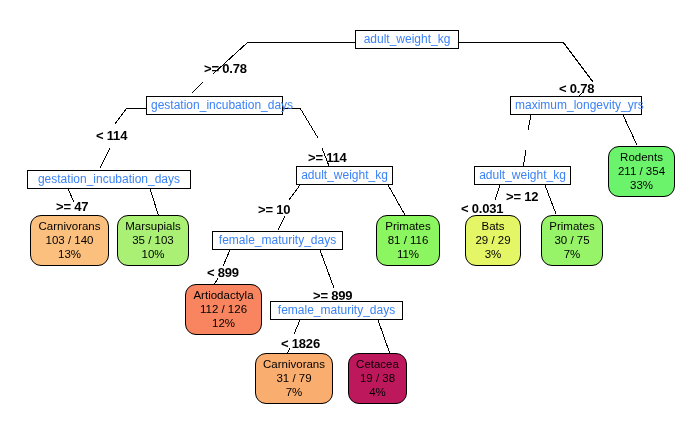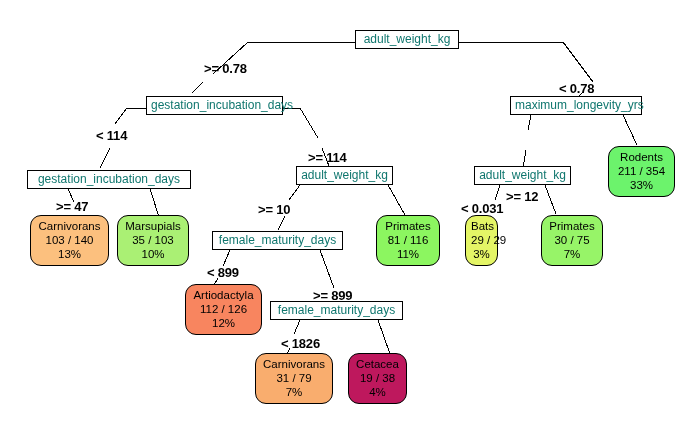--- a/index.html
+++ b/index.html
@@ -22,21 +22,21 @@
     left: 0;
     top: 0;
     width: 700px;
     height: 432px;
   }
   .split-node {
     position: absolute;
     box-sizing: border-box;
     border: 1px solid #000000;
     background: #ffffff;
-    color: #0f766e;
+    color: #3b82f6;
     font-size: 12px;
     line-height: 17px;
     height: 19px;
     text-align: center;
     white-space: nowrap;
     padding: 0 4px;
     z-index: 3;
   }
   .leaf-node {
     position: absolute;
@@ -159,21 +159,21 @@
     <span class="lf-line">19 / 38</span>
     <span class="lf-line">4%</span>
   </div>
 
   <div class="leaf-node" style="left:376px; top:215px; width:64px; background:#8cf660;">
     <span class="lf-line">Primates</span>
     <span class="lf-line">81 / 116</span>
     <span class="lf-line">11%</span>
   </div>
 
-  <div class="leaf-node" style="left:465px; top:215px; width:33px; background:#e4f566;">
+  <div class="leaf-node" style="left:465px; top:215px; width:56px; background:#e4f566;">
     <span class="lf-line">Bats</span>
     <span class="lf-line">29 / 29</span>
     <span class="lf-line">3%</span>
   </div>
 
   <div class="leaf-node" style="left:541px; top:215px; width:62px; background:#97f468;">
     <span class="lf-line">Primates</span>
     <span class="lf-line">30 / 75</span>
     <span class="lf-line">7%</span>
   </div>

